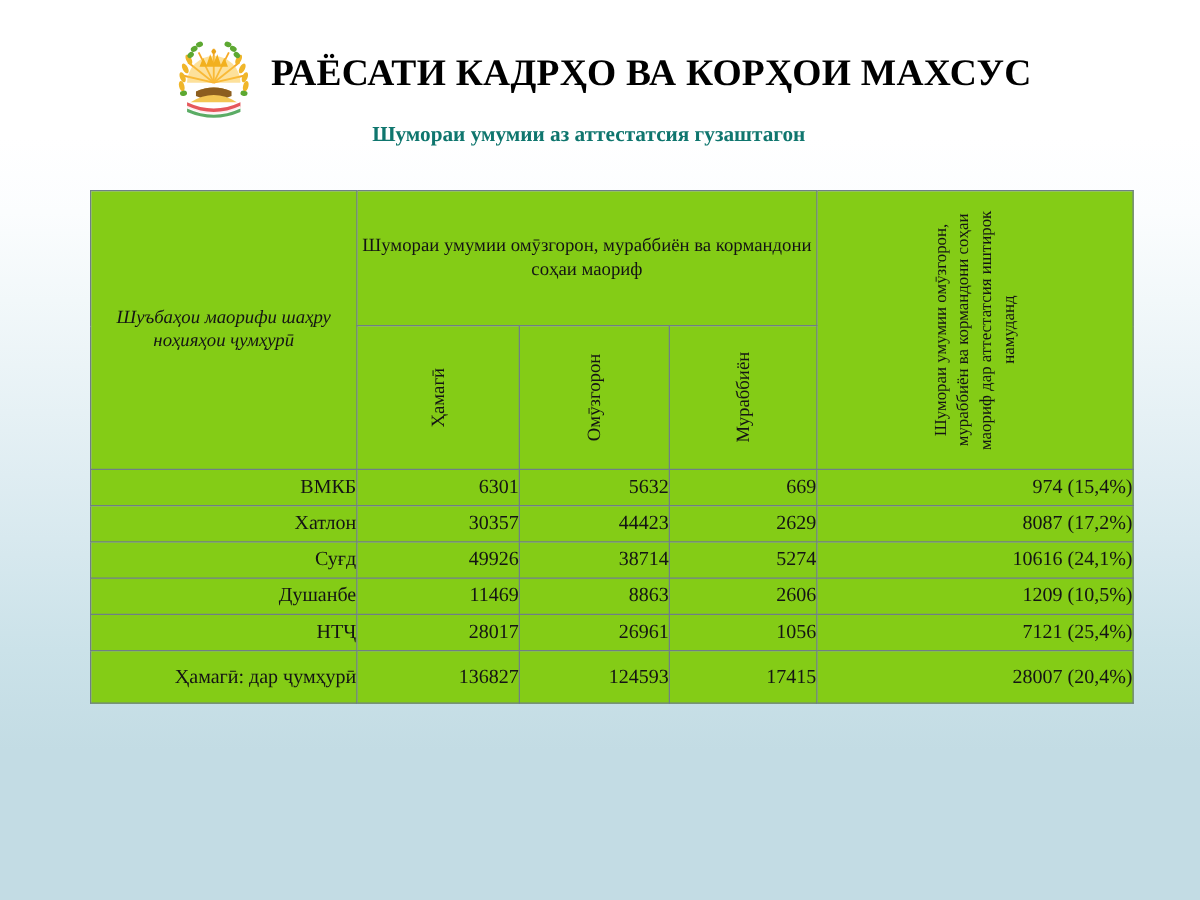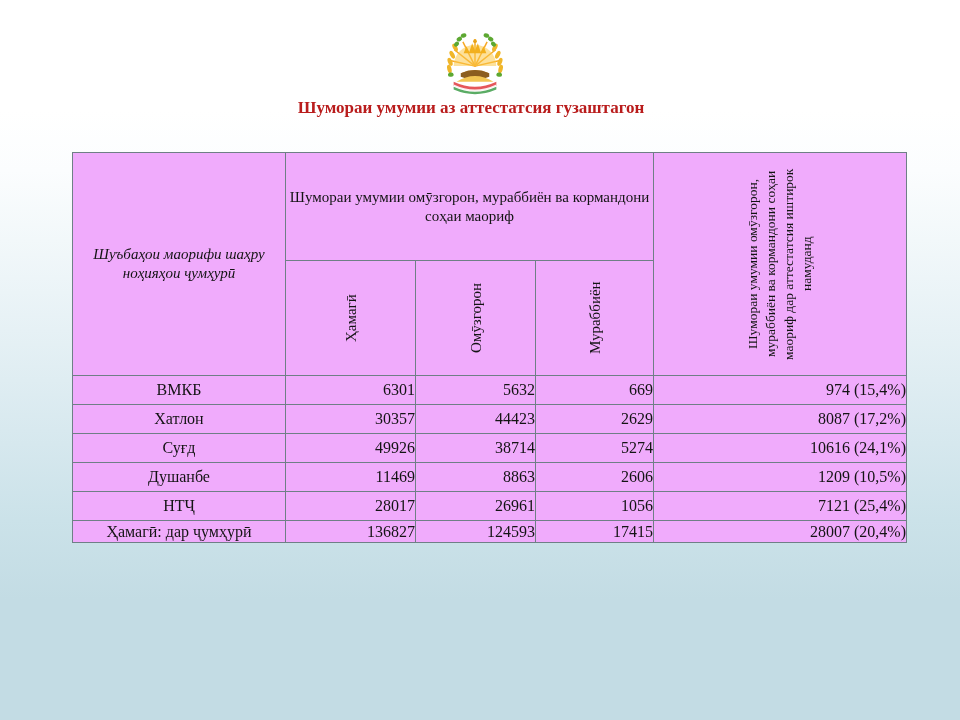--- a/index.html
+++ b/index.html
@@ -57,21 +57,21 @@
 
   .subtitle {
     position: absolute;
     left: 0;
     top: 98px;
     width: 892px;
     text-align: center;
     padding-left: 50px;
     font-size: 17px;
     font-weight: bold;
-    color: #b91c1c;
+    color: #0f766e;
     font-family: "Liberation Serif", "DejaVu Serif", serif;
   }
 
   
   .table-wrap {
     position: absolute;
     left: 72px;
     top: 152px;
     width: 834px;
   }
@@ -81,21 +81,21 @@
     border-collapse: collapse;
     table-layout: fixed;
     font-family: "Liberation Serif", "DejaVu Serif", serif;
   }
 
   table.stats td, table.stats th {
     border: 1px solid #6f7f86;
     padding: 0;
     font-weight: normal;
     color: #141414;
-    background: #f0abfc;
+    background: #84cc16;
   }
 
   
   .hcell {
     background: linear-gradient(to bottom, #fdfefe 0%, #eef4f7 60%, #e6eff3 100%);
     text-align: center;
     vertical-align: middle;
     font-size: 15px;
     line-height: 1.25;
     padding: 4px 6px;
@@ -153,28 +153,28 @@
   
   .drow td {
     height: 29px;
     font-size: 16px;
     border: 1px solid #8e9ba1;
     border-left-color: #6f7f86;
     border-right-color: #6f7f86;
     background: #e7f0f3;
   }
 
-  .c-name   { text-align: center;   padding-left: 8px; }
+  .c-name   { text-align: right;   padding-left: 8px; }
   .c-num    { text-align: right; }
   .c-last   { text-align: right; }
 
   .total td {
     font-weight: bold;
     font-size: 16px;
-    height: 22px;
+    height: 42px;
     border: 2px solid #5d6d74;
     background: #e3eef2;
   }
 
   
   col.w1 { width: 213px; }
   col.w2 { width: 130px; }
   col.w3 { width: 120px; }
   col.w4 { width: 118px; }
   col.w5 { width: 253px; }
@@ -235,20 +235,21 @@
           <ellipse cx="16" cy="74" rx="4" ry="3" transform="rotate(-10 16 74)"></ellipse>
           <ellipse cx="84" cy="74" rx="4" ry="3" transform="rotate(10 84 74)"></ellipse>
         </g>
 
         <path d="M20 84 q30 14 60 0 l0 6 q-30 14 -60 0 Z" fill="#E03A3E" opacity="0.85"></path>
         <path d="M20 88 q30 14 60 0 l0 4 q-30 13 -60 0 Z" fill="#FFFFFF" opacity="0.9"></path>
         <path d="M20 91 q30 14 60 0 l0 4 q-30 13 -60 0 Z" fill="#3E9E4A" opacity="0.85"></path>
       </svg>
     </span>
 
+    <span class="main-title">РАЁСАТИ КАДРҲО ВА КОРҲОИ МАХСУС</span>
   </div>
 
   <div class="subtitle">Шумораи умумии аз аттестатсия гузаштагон</div>
 
   <div class="table-wrap">
     <table class="stats">
       <colgroup>
         <col class="w1">
           <col class="w2">
           <col class="w3">

